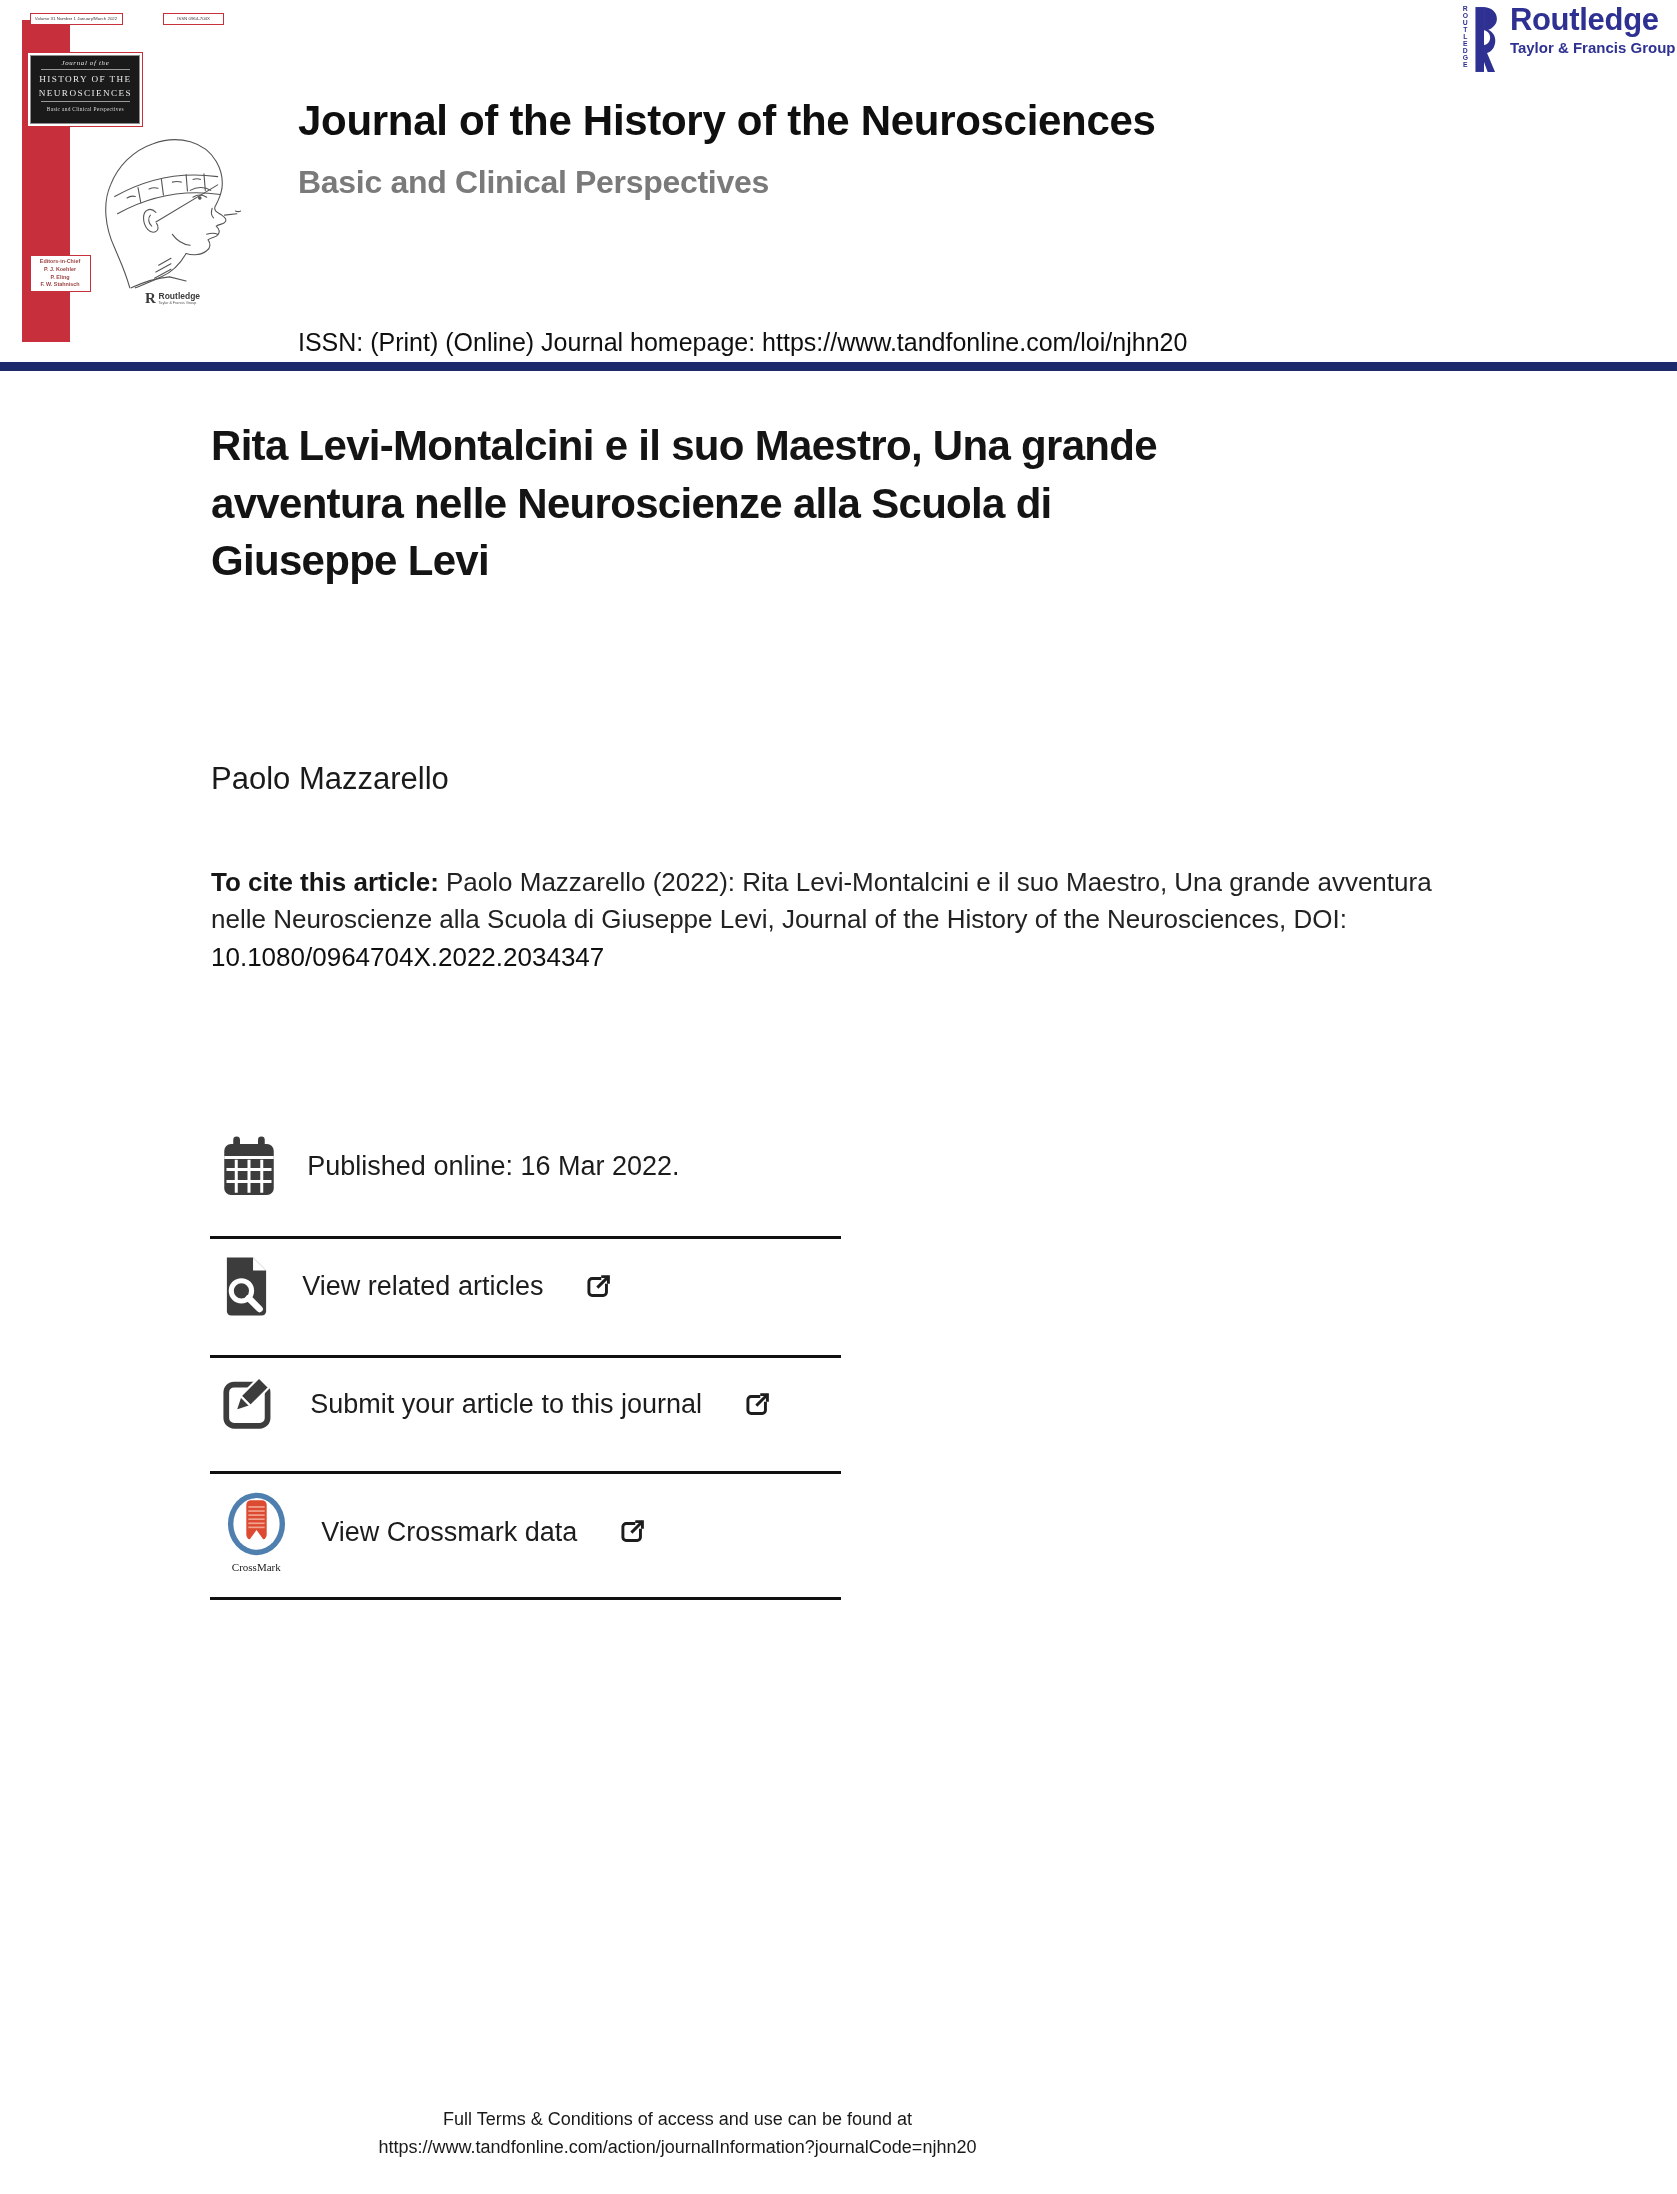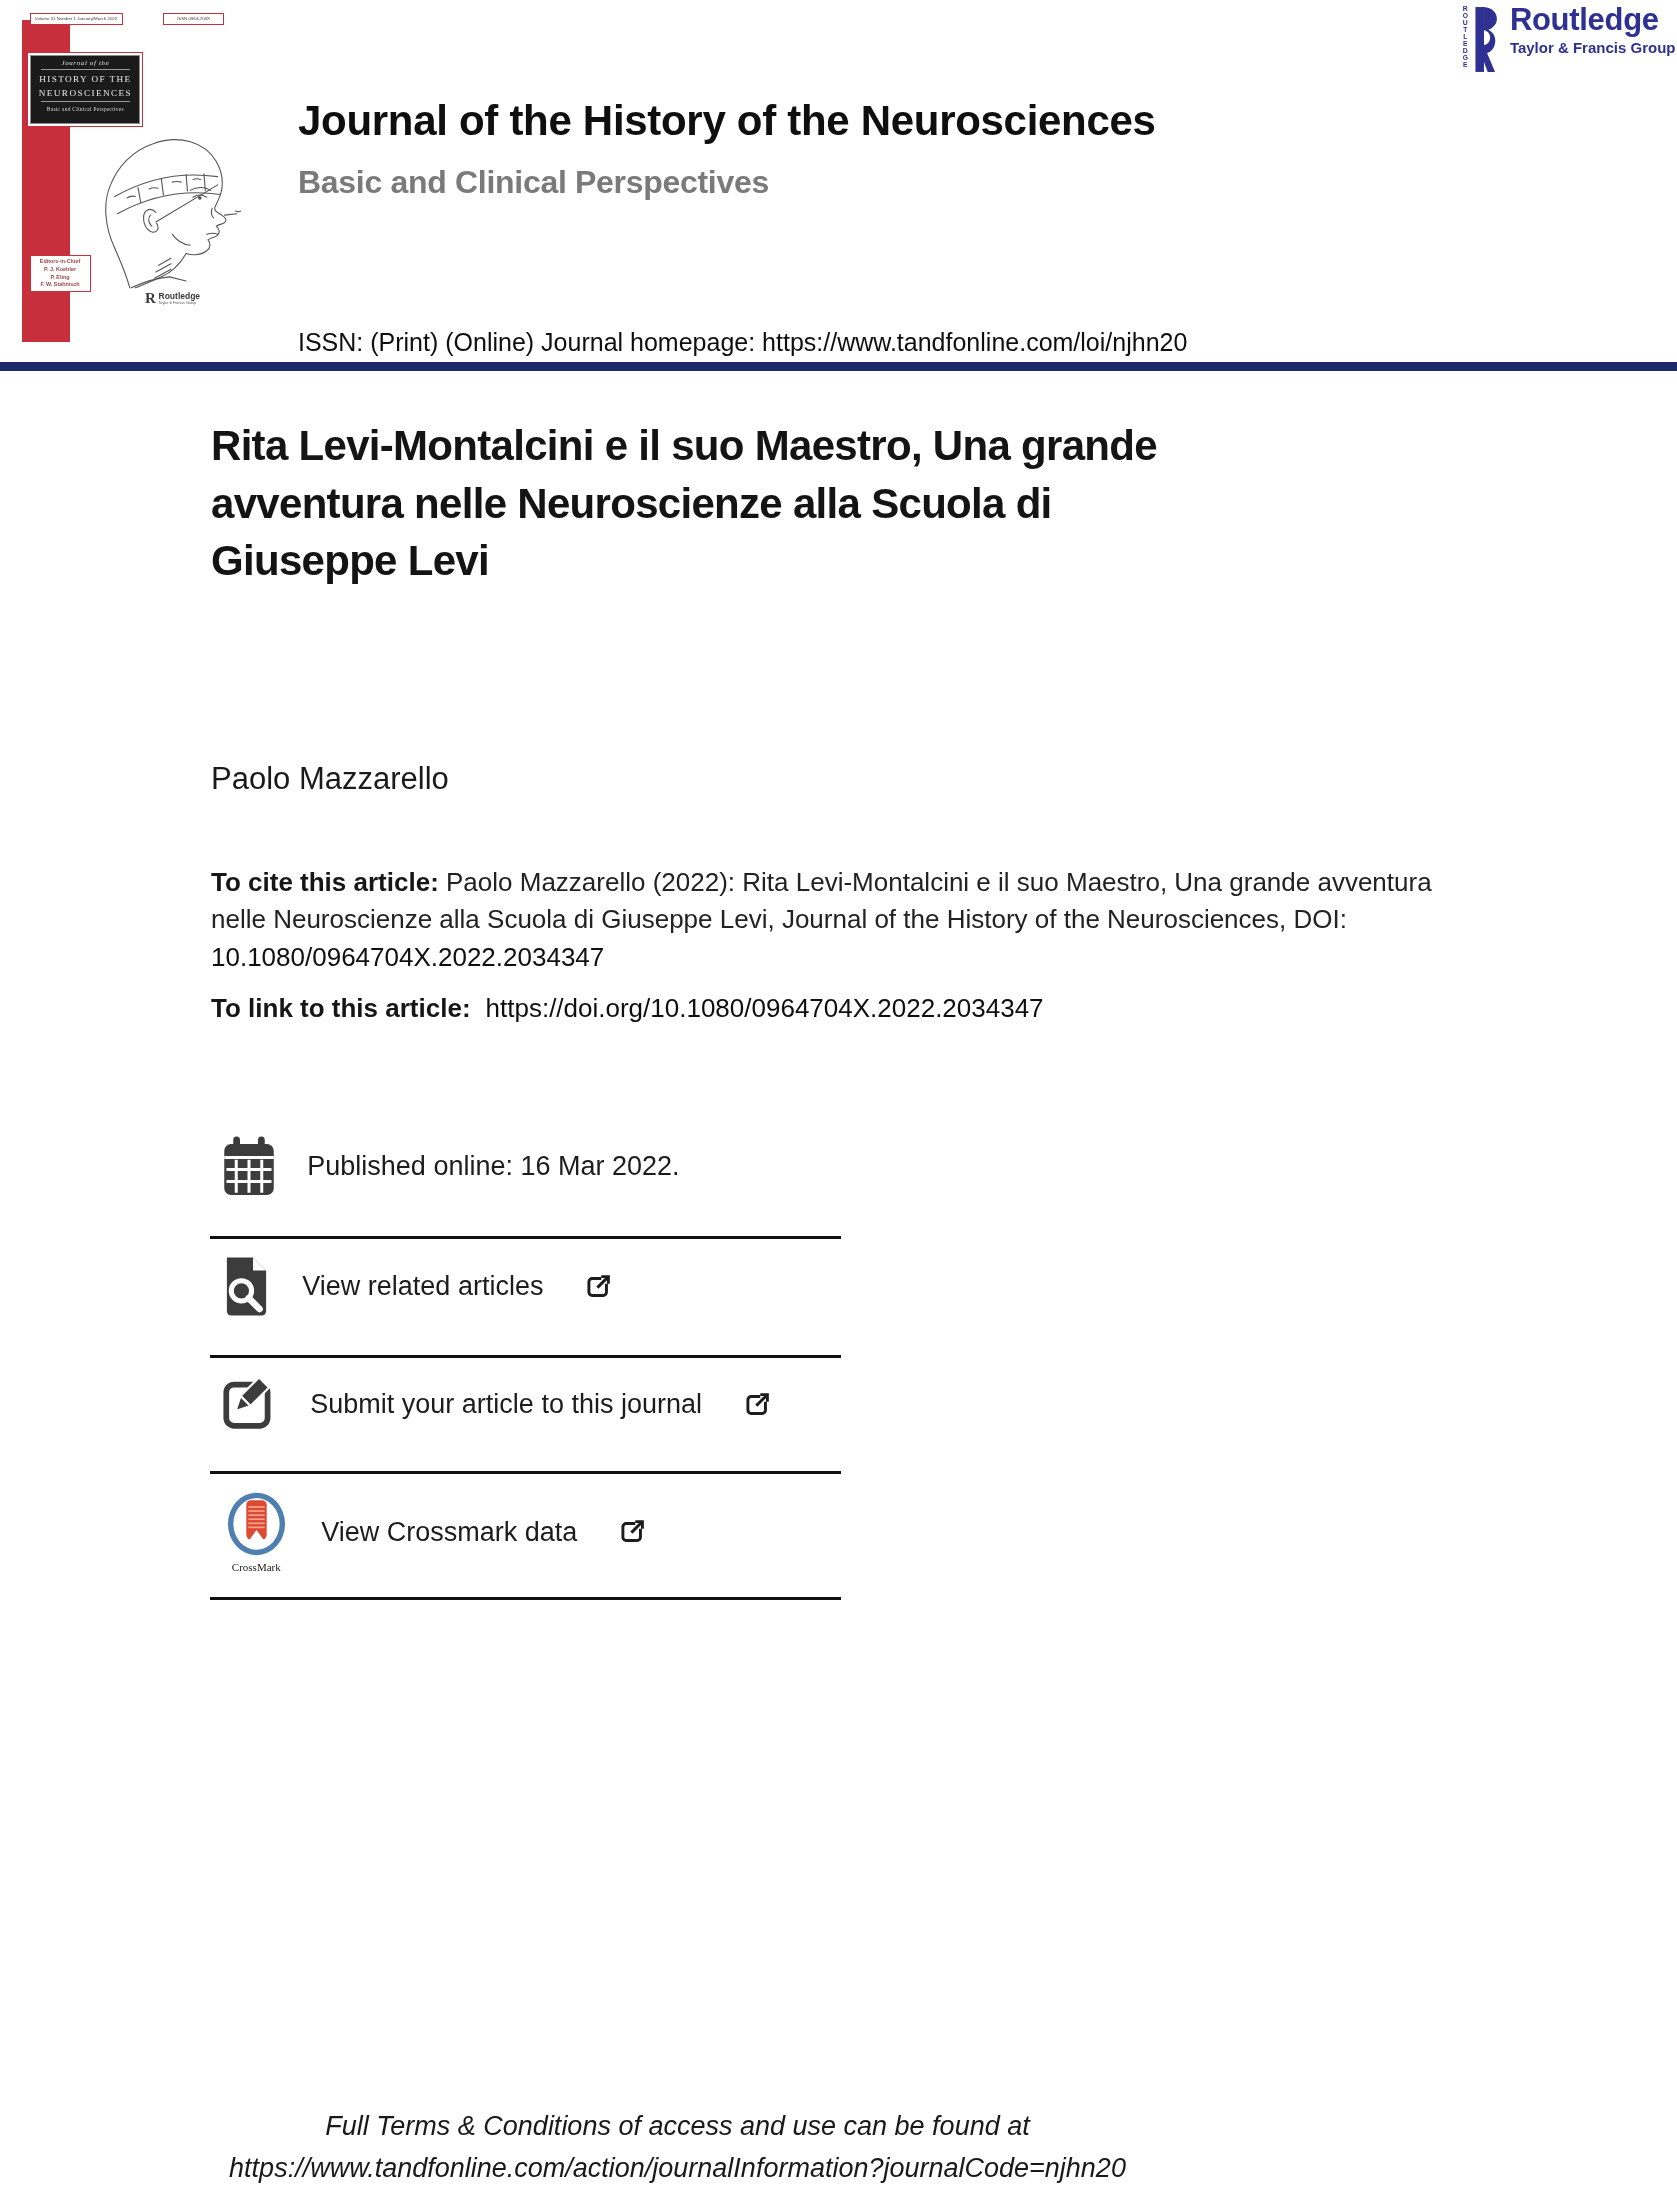--- a/index.html
+++ b/index.html
@@ -60,21 +60,21 @@
   
   .actions { position:absolute; left:210px; top:1117px; width:631px; }
   .action-row { display:flex; align-items:center; gap:31px; padding:17.7px 12.3px 38px 12.3px; border-bottom:3.4px solid #101010; }
   .action-row.crossmark-row { padding-bottom:24px; }
   .action-label { font-size:27px; color:#1c1c1c; }
   .ext-icon { margin-left:11px; flex:0 0 auto; }
   .cm-wrap { display:flex; flex-direction:column; align-items:center; width:68px; }
   .cm-caption { font-family:"Liberation Serif", serif; font-size:11px; color:#1a1a1a; margin-top:1.4px; }
 
   
-  .footer { position:absolute; left:0; top:2106px; width:1355px; text-align:center; font-size:27px; color:#191919; line-height:1.55;font-style:italic; }
+  .footer { position:absolute; left:0; top:2106px; width:1355px; text-align:center; font-size:18px; color:#191919; line-height:1.55; }
 </style>
 </head>
 <body>
 
 <div id="page">
 
   <div class="cover">
     <div class="cover-redband"></div>
     <div class="cover-box vol">Volume 31 Number 1 January/March 2022</div>
     <div class="cover-box issn">ISSN 0964-704X</div>
@@ -160,21 +160,20 @@
 
   <div class="navy-bar"></div>
 
   <div class="article-title">Rita Levi-Montalcini e il suo Maestro, Una grande
 avventura nelle Neuroscienze alla Scuola di
 Giuseppe Levi</div>
   <div class="author">Paolo Mazzarello</div>
 
   <div class="cite-block"><b>To cite this article:</b><span> Paolo Mazzarello (2022): Rita Levi-Montalcini e il suo Maestro, Una grande avventura nelle Neuroscienze alla Scuola di Giuseppe Levi, Journal of the History of the Neurosciences, DOI: </span><span class="u">10.1080/0964704X.2022.2034347</span></div>
 
-  <div class="link-line"><b>To link to this article:</b><span class="u">https://doi.org/10.1080/0964704X.2022.2034347</span></div>
 
   <div class="actions">
 
     <div class="action-row">
       <svg width="54" height="63" viewBox="0 0 72 84">
         <rect x="15" y="2" width="9" height="18" rx="4.5" fill="#3c3c3c"></rect>
         <rect x="48" y="2" width="9" height="18" rx="4.5" fill="#3c3c3c"></rect>
         <rect x="3" y="12" width="66" height="68" rx="9" fill="#3c3c3c"></rect>
         <g stroke="#ffffff" stroke-width="4">
           <line x1="3" y1="30" x2="69" y2="30"></line>

